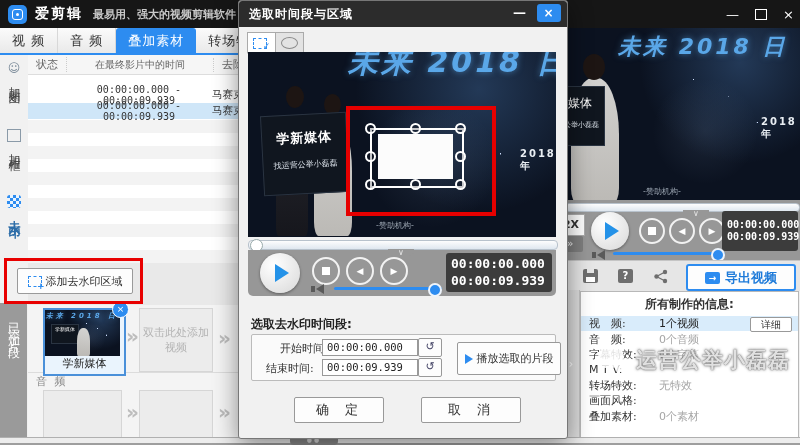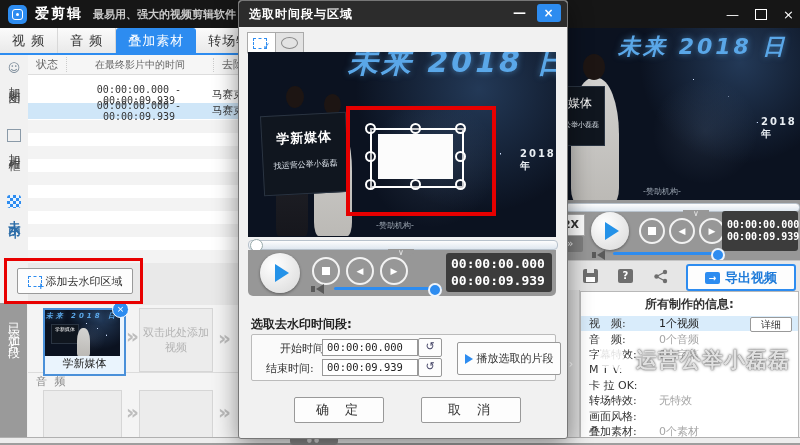--- a/index.html
+++ b/index.html
@@ -291,24 +291,20 @@
       </div>
     <div class="irow">
         <span class="lbl">字幕特效:</span>
         <span class="val">0个字幕</span>
       </div>
     <div class="irow">
         <span class="lbl">M T V:</span>
         <span class="val"></span>
       </div>
     <div class="irow">
-        <span class="lbl">卡 拉 OK:</span>
-        <span class="val"></span>
-      </div>
-    <div class="irow">
         <span class="lbl">转场特效:</span>
         <span class="val">无特效</span>
       </div>
     <div class="irow">
         <span class="lbl">画面风格:</span>
         <span class="val"></span>
       </div>
     <div class="irow">
         <span class="lbl">叠加素材:</span>
         <span class="val">0个素材</span>

